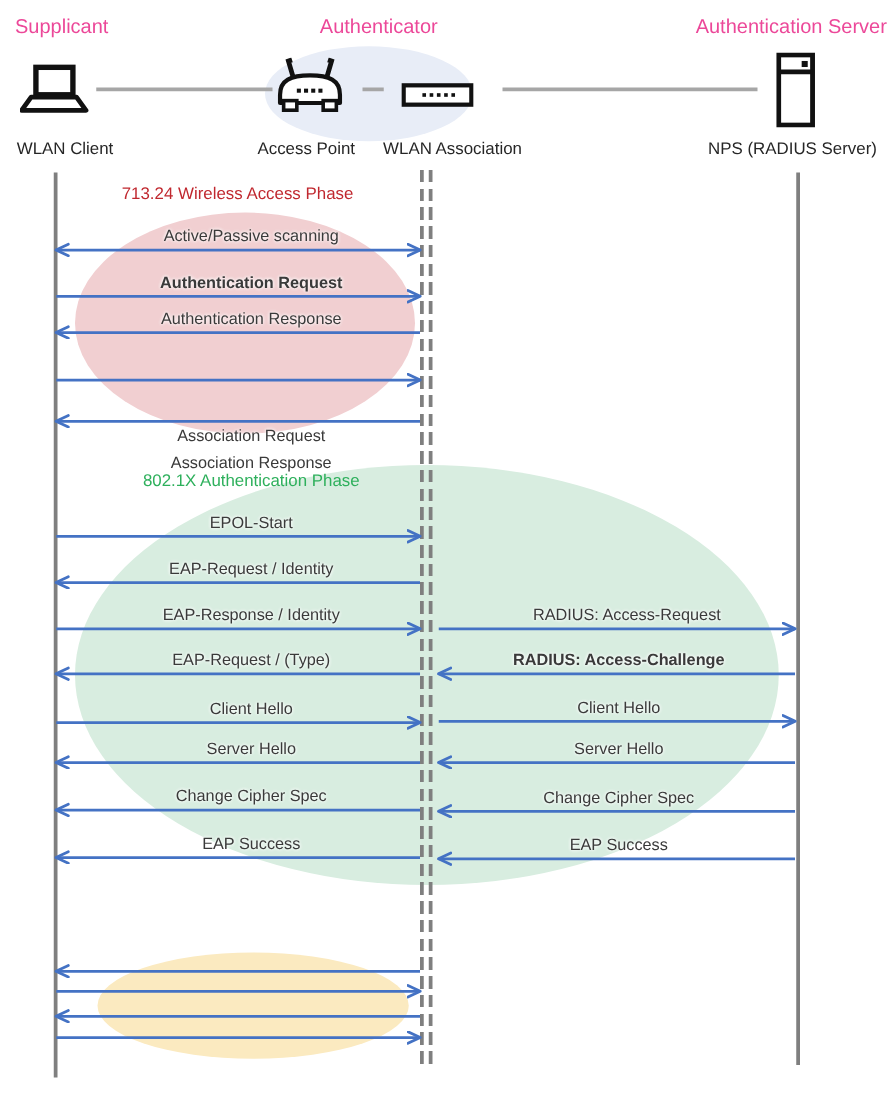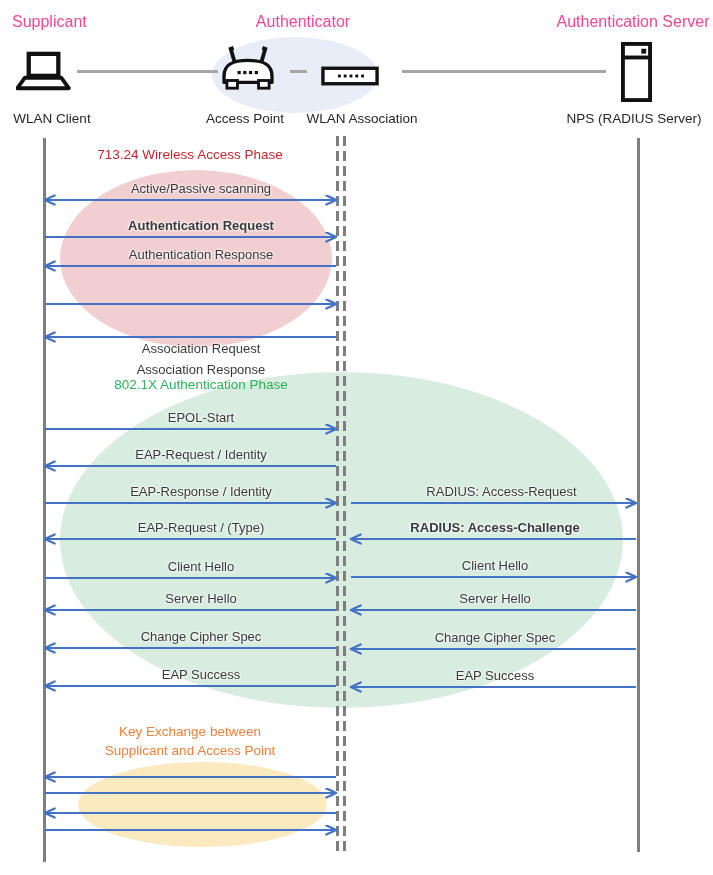--- a/index.html
+++ b/index.html
@@ -85,24 +85,20 @@
   <div class="device-label" style="left:362px;top:111px;">WLAN Association</div>
   <div class="device-label" style="left:634px;top:111px;">NPS (RADIUS Server)</div>
 
   <div class="lifeline" style="left:43px;top:138px;height:724px;"></div>
   <div class="lifeline-dashed" style="left:336px;top:136px;height:720px;"></div>
   <div class="lifeline-dashed" style="left:343px;top:136px;height:720px;"></div>
   <div class="lifeline" style="left:637px;top:138px;height:714px;"></div>
 
   <div class="phase-title phase1-title" style="left:190px;top:147px;">713.24 Wireless Access Phase</div>
   <div class="phase-title phase2-title" style="left:201px;top:377px;">802.1X Authentication Phase</div>
-  <div class="phase-title phase3-title" style="left:190px;top:722px;">
-    <div>Key Exchange between</div>
-    <div>Supplicant and Access Point</div>
-  </div>
 
   <svg id="arrow-layer" width="713" height="875">
     <defs>
       <marker id="ah" markerWidth="6.5" markerHeight="6" refX="4.9" refY="2.5" orient="auto-start-reverse">
         <path d="M0.5 0.4 L5 2.5 L0.5 4.6" fill="none" stroke="#4472c4" stroke-width="1" stroke-linecap="round" stroke-linejoin="round"></path>
       </marker>
     </defs>
   <line x1="45" y1="200" x2="336" y2="200" class="arrow" marker-end="url(#ah)" marker-start="url(#ah)"></line>
       <line x1="45" y1="237" x2="336" y2="237" class="arrow" marker-end="url(#ah)"></line>
       <line x1="336" y1="266" x2="45" y2="266" class="arrow" marker-end="url(#ah)"></line>

